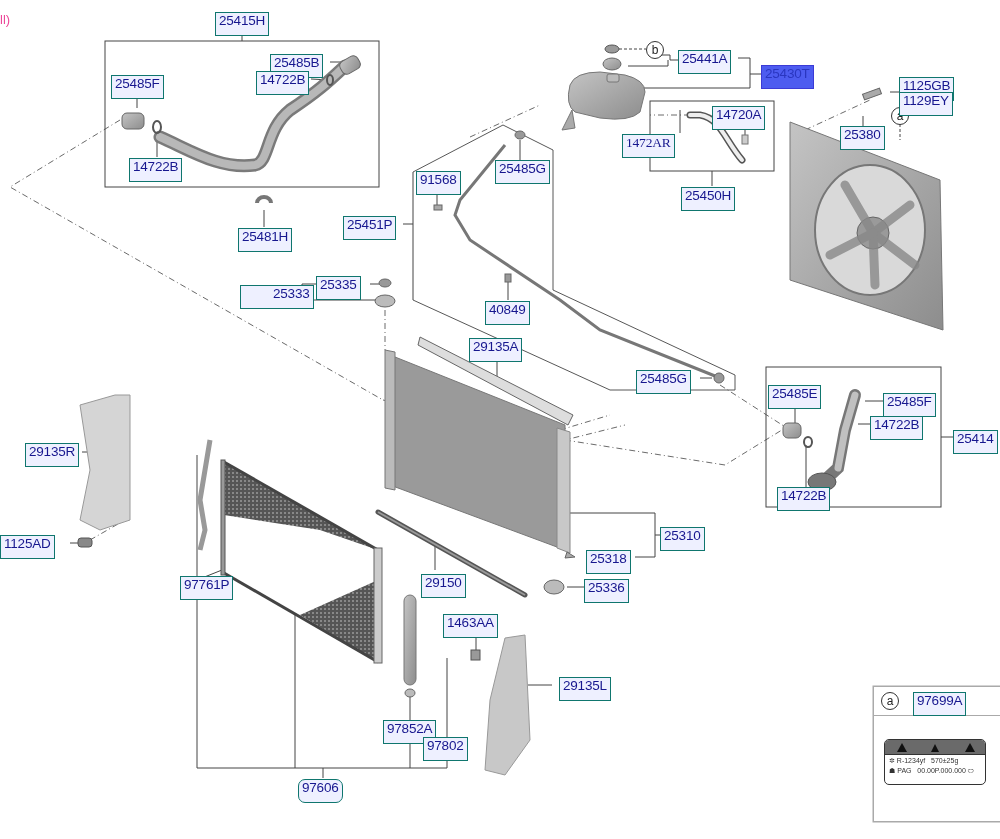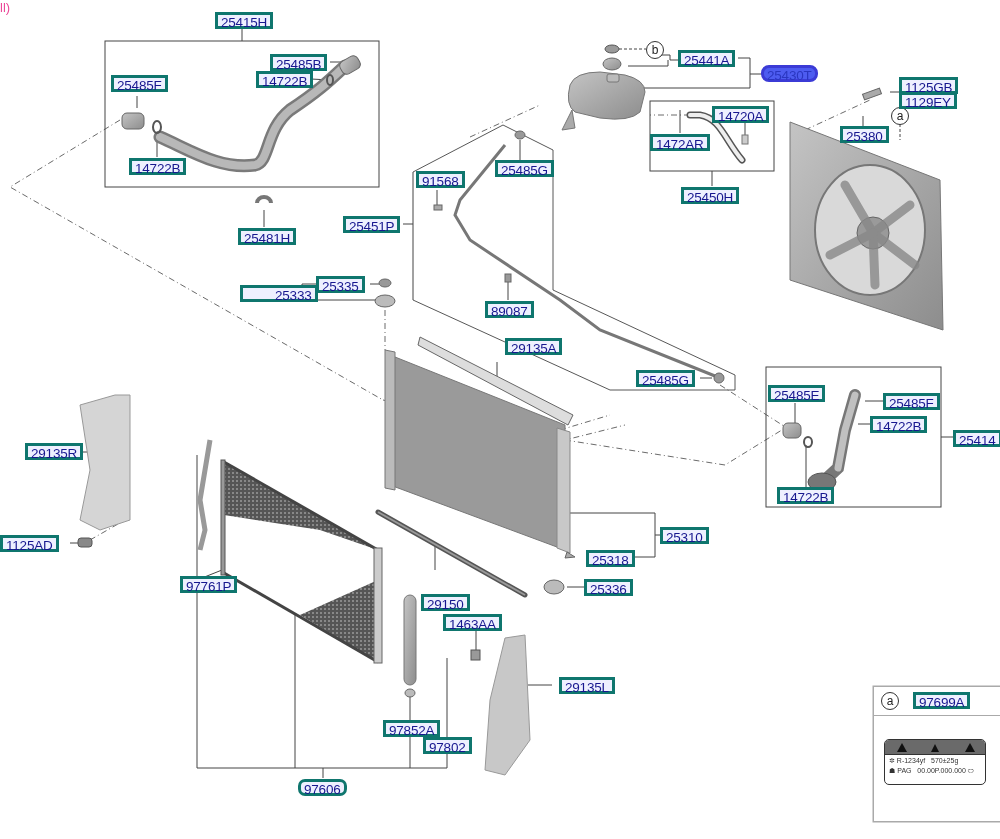--- a/index.html
+++ b/index.html
@@ -1,21 +1,21 @@
 <!DOCTYPE html>
 <html><head>
 <meta charset="utf-8">
 <style>
   html,body{margin:0;padding:0;background:#fff;}
   body{width:1000px;height:839px;overflow:hidden;position:relative;font-family:"Liberation Sans",sans-serif;}
   #canvas{position:absolute;left:0;top:0;width:1000px;height:839px;}
-  .lbl{position:absolute;box-sizing:border-box;height:17px;line-height:15px;padding:0 3px;border:3px solid #0f766e;background:#eef0ff;color:#17178f;font-size:13.5px;letter-spacing:-0.2px;white-space:nowrap;cursor:pointer;}
+  .lbl{position:absolute;box-sizing:border-box;height:24px;line-height:15px;padding:0 3px;border:1px solid #0f766e;background:#eef0ff;color:#17178f;font-size:13.5px;letter-spacing:-0.2px;white-space:nowrap;cursor:pointer;}
   .lbl.sel{background:#4d5cf0;color:#2a36c0;border-color:#3b3bd6;}
   .circ{position:absolute;width:18px;height:18px;border:1px solid #333;border-radius:50%;box-sizing:border-box;font-size:12px;line-height:16px;text-align:center;color:#222;background:#fff;}
-  .corner{position:absolute;left:0;top:0;font-size:13px;color:#ec4899;}
+  .corner{position:absolute;left:0;top:12px;font-size:13px;color:#ec4899;}
   .decal-box{position:absolute;left:873px;top:686px;width:140px;height:136px;border:1px solid #aaa;box-sizing:border-box;background:#fff;}
   .decal-head{position:absolute;left:0;top:0;width:100%;height:28px;border-bottom:1px solid #aaa;}
   .decal{position:absolute;left:10px;top:52px;width:100px;height:44px;border:1.5px solid #333;border-radius:5px;background:#fff;overflow:hidden;}
   .decal-top{height:14px;background:#6a6a6a;border-bottom:1px solid #333;position:relative;}
   .decal-line{font-size:7px;color:#333;margin:2px 4px;white-space:nowrap;}
 </style>
 </head>
 <body>
 
 <div class="corner">ll)</div>
@@ -197,46 +197,46 @@
 <div class="circ" style="left:646px;top:41px;">b</div>
 <div class="circ" style="left:891px;top:107px;">a</div>
 
 <div class="lbl" style="left:215px;top:12px;">25415H</div>
 <div class="lbl" style="left:270px;top:54px;">25485B</div>
 <div class="lbl" style="left:256px;top:71px;">14722B</div>
 <div class="lbl" style="left:111px;top:75px;">25485F</div>
 <div class="lbl" style="left:129px;top:158px;">14722B</div>
 <div class="lbl" style="left:238px;top:228px;">25481H</div>
 <div class="lbl" style="left:678px;top:50px;">25441A</div>
-<div class="lbl sel" style="left:761px;top:65px;border-radius:8px;">25430T</div>
+<div class="lbl sel" style="left:761px;top:65px;">25430T</div>
 <div class="lbl" style="left:712px;top:106px;">14720A</div>
-<div class="lbl" style="left:650px;top:134px;">1472AR</div>
+<div class="lbl" style="left:622px;top:134px;font-family:Liberation Serif, serif;">1472AR</div>
 <div class="lbl" style="left:681px;top:187px;">25450H</div>
 <div class="lbl" style="left:899px;top:77px;">1125GB</div>
 <div class="lbl" style="left:899px;top:92px;">1129EY</div>
 <div class="lbl" style="left:840px;top:126px;">25380</div>
 <div class="lbl" style="left:416px;top:171px;">91568</div>
 <div class="lbl" style="left:495px;top:160px;">25485G</div>
 <div class="lbl" style="left:343px;top:216px;text-align:center;">25451P</div>
 <div class="lbl" style="left:240px;top:285px;padding-left:32px;">25333</div>
 <div class="lbl" style="left:316px;top:276px;">25335</div>
-<div class="lbl" style="left:485px;top:301px;">89087</div>
-<div class="lbl" style="left:469px;top:338px;margin-left:36px;">29135A</div>
+<div class="lbl" style="left:485px;top:301px;">40849</div>
+<div class="lbl" style="left:469px;top:338px;">29135A</div>
 <div class="lbl" style="left:636px;top:370px;">25485G</div>
 <div class="lbl" style="left:768px;top:385px;">25485E</div>
 <div class="lbl" style="left:883px;top:393px;">25485F</div>
 <div class="lbl" style="left:870px;top:416px;">14722B</div>
 <div class="lbl" style="left:953px;top:430px;">25414</div>
 <div class="lbl" style="left:777px;top:487px;">14722B</div>
 <div class="lbl" style="left:25px;top:443px;">29135R</div>
 <div class="lbl" style="left:0px;top:535px;">1125AD</div>
 <div class="lbl" style="left:170px;top:576px;margin-left:10px;">97761P</div>
 <div class="lbl" style="left:660px;top:527px;">25310</div>
 <div class="lbl" style="left:586px;top:550px;">25318</div>
-<div class="lbl" style="left:421px;top:574px;margin-top:20px;">29150</div>
+<div class="lbl" style="left:421px;top:574px;">29150</div>
 <div class="lbl" style="left:584px;top:579px;">25336</div>
 <div class="lbl" style="left:443px;top:614px;">1463AA</div>
 <div class="lbl" style="left:552px;top:677px;margin-left:7px;">29135L</div>
 <div class="lbl" style="left:383px;top:720px;">97852A</div>
 <div class="lbl" style="left:423px;top:737px;">97802</div>
 <div class="lbl" style="left:298px;top:779px;border-radius:7px;">97606</div>
 
 <div class="decal-box">
   <div class="decal-head">
     <div class="circ" style="left:7px;top:5px;">a</div>

